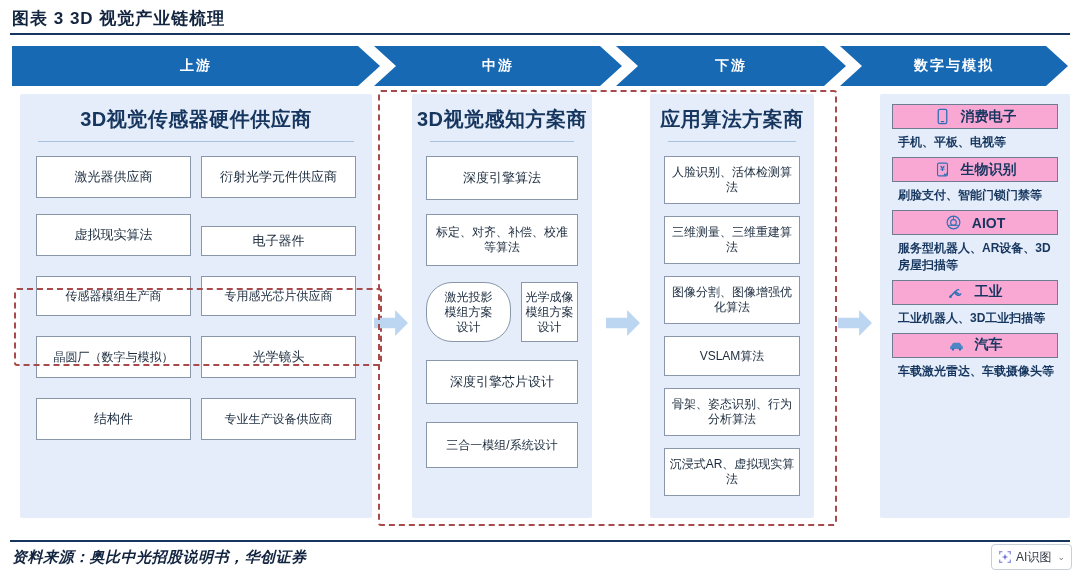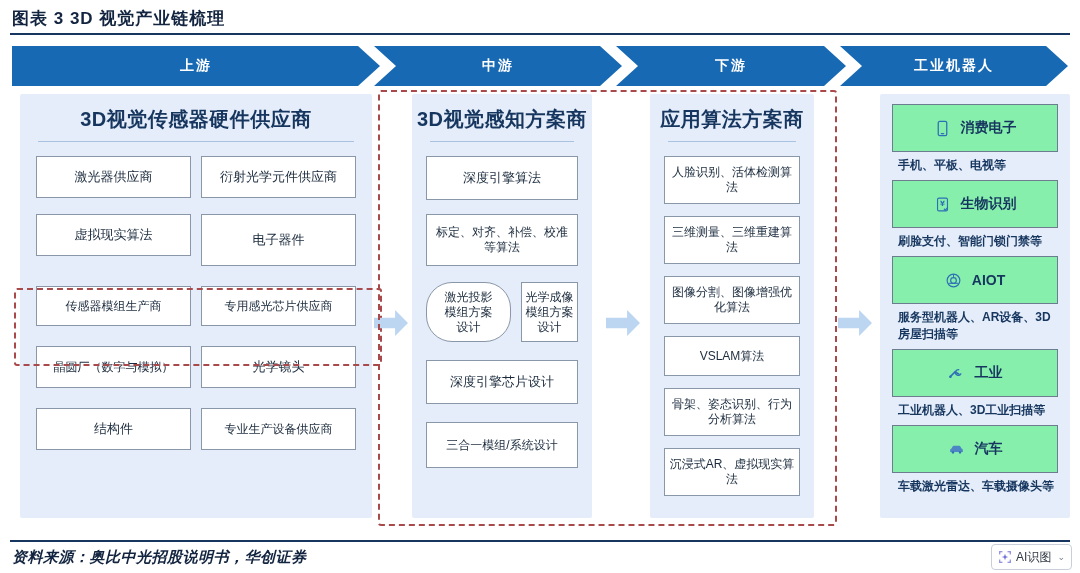--- a/index.html
+++ b/index.html
@@ -71,22 +71,22 @@
     background:#bcd6f2;
     clip-path:polygon(0 30%, 62% 30%, 62% 0, 100% 50%, 62% 100%, 62% 70%, 0 70%);
   }
   
   .dash-box{
     position:absolute;border:2px dashed #a8494b;border-radius:3px;
     pointer-events:none;
   }
   
   .app-chip{
-    background:#86efac;border:1px solid #6d7c90;
-    height:48px;display:flex;align-items:center;justify-content:center;
+    background:#f9a8d4;border:1px solid #6d7c90;
+    height:25px;display:flex;align-items:center;justify-content:center;
     gap:10px;font-size:14px;color:#16365f;font-weight:bold;
     box-sizing:border-box;
   }
   .app-desc{
     font-size:12px;color:#16365f;font-weight:bold;line-height:1.35;
     padding:5px 4px 7px 6px;
   }
   .ico{width:17px;height:17px;display:inline-block;flex:0 0 auto;}
   
   #foot-rule{
@@ -118,37 +118,37 @@
   <div class="hdr-arrow first" style="left:0px;width:368px;">
     <span>上游</span>
   </div>
   <div class="hdr-arrow mid" style="left:362px;width:248px;">
     <span>中游</span>
   </div>
   <div class="hdr-arrow mid" style="left:604px;width:230px;">
     <span>下游</span>
   </div>
   <div class="hdr-arrow mid" style="left:828px;width:228px;">
-    <span>工业机器人</span>
+    <span>数字与模拟</span>
   </div>
 </div>
 
 <div id="stage">
 
   <div class="col-panel" style="left:20px;width:352px;height:424px;">
     <div class="panel-title">3D视觉传感器硬件供应商</div>
     <div class="panel-rule"></div>
 
     <div class="row2" style="margin:0 16px 16px 16px;">
       <div class="node" style="height:42px;">激光器供应商</div>
       <div class="node" style="height:42px;">衍射光学元件供应商</div>
     </div>
     <div class="row2" style="margin:0 16px 20px 16px;">
       <div class="node" style="height:42px;">虚拟现实算法</div>
-      <div class="node" style="height:52px;">电子器件</div>
+      <div class="node" style="height:30px;margin-top:12px;">电子器件</div>
     </div>
     <div class="row2" style="margin:0 16px 20px 16px;">
       <div class="node small" style="height:40px;">传感器模组生产商</div>
       <div class="node small" style="height:40px;">专用感光芯片供应商</div>
     </div>
     <div class="row2" style="margin:0 16px 20px 16px;">
       <div class="node small" style="height:42px;">晶圆厂（数字与模拟）</div>
       <div class="node" style="height:42px;">光学镜头</div>
     </div>
     <div class="row2" style="margin:0 16px 0 16px;">

